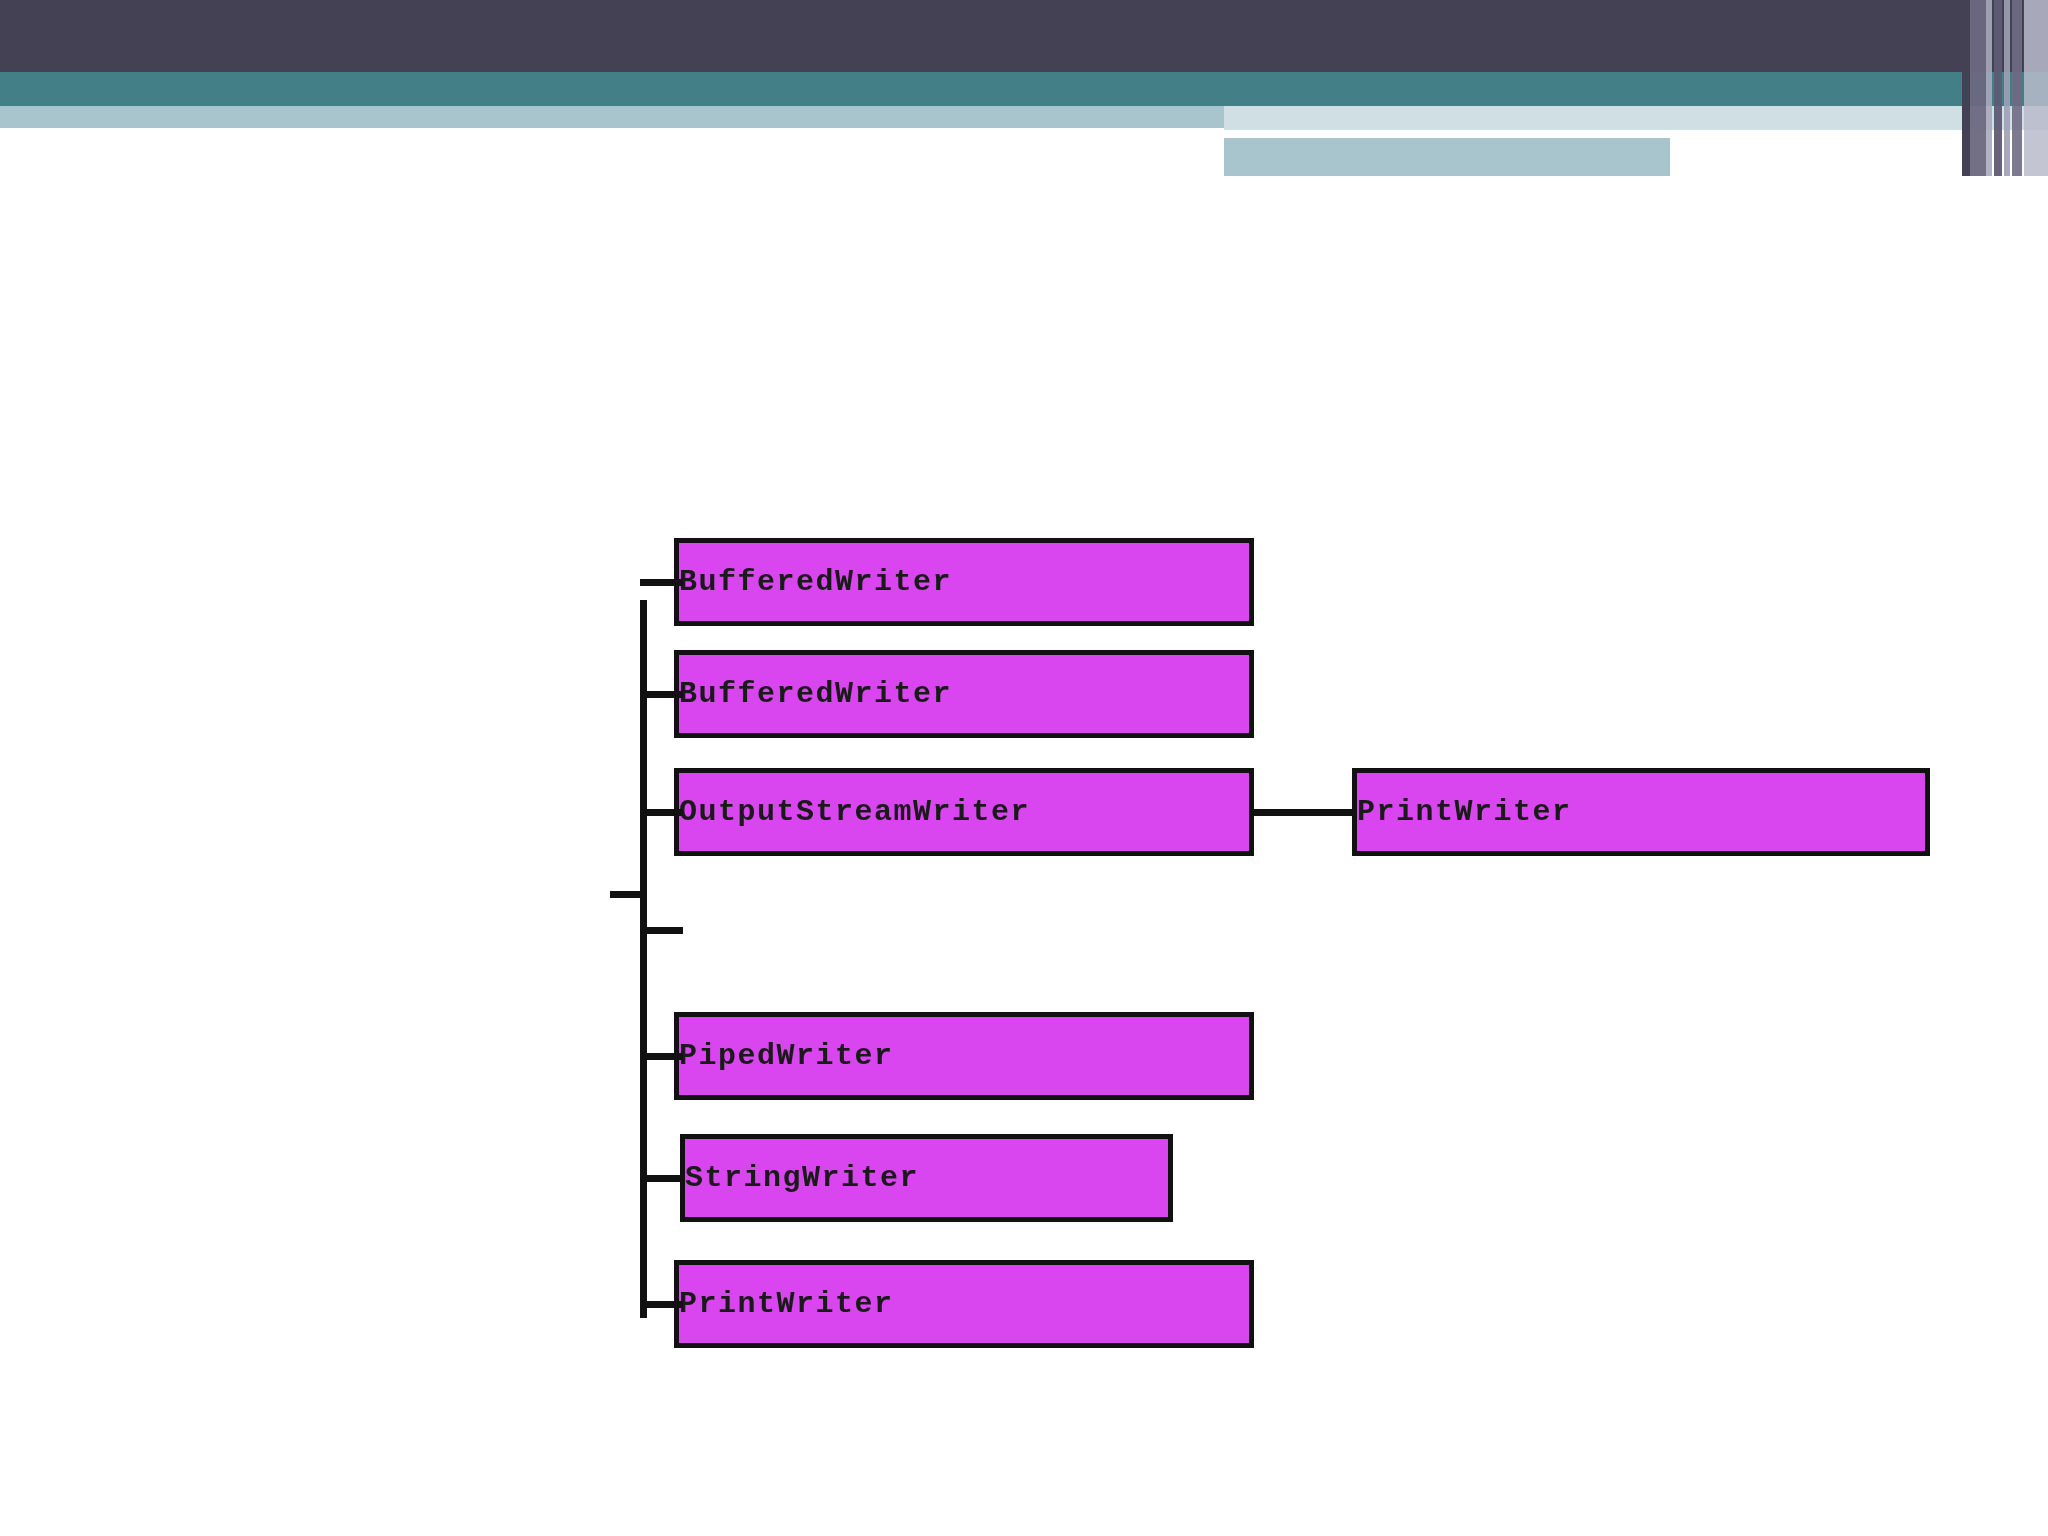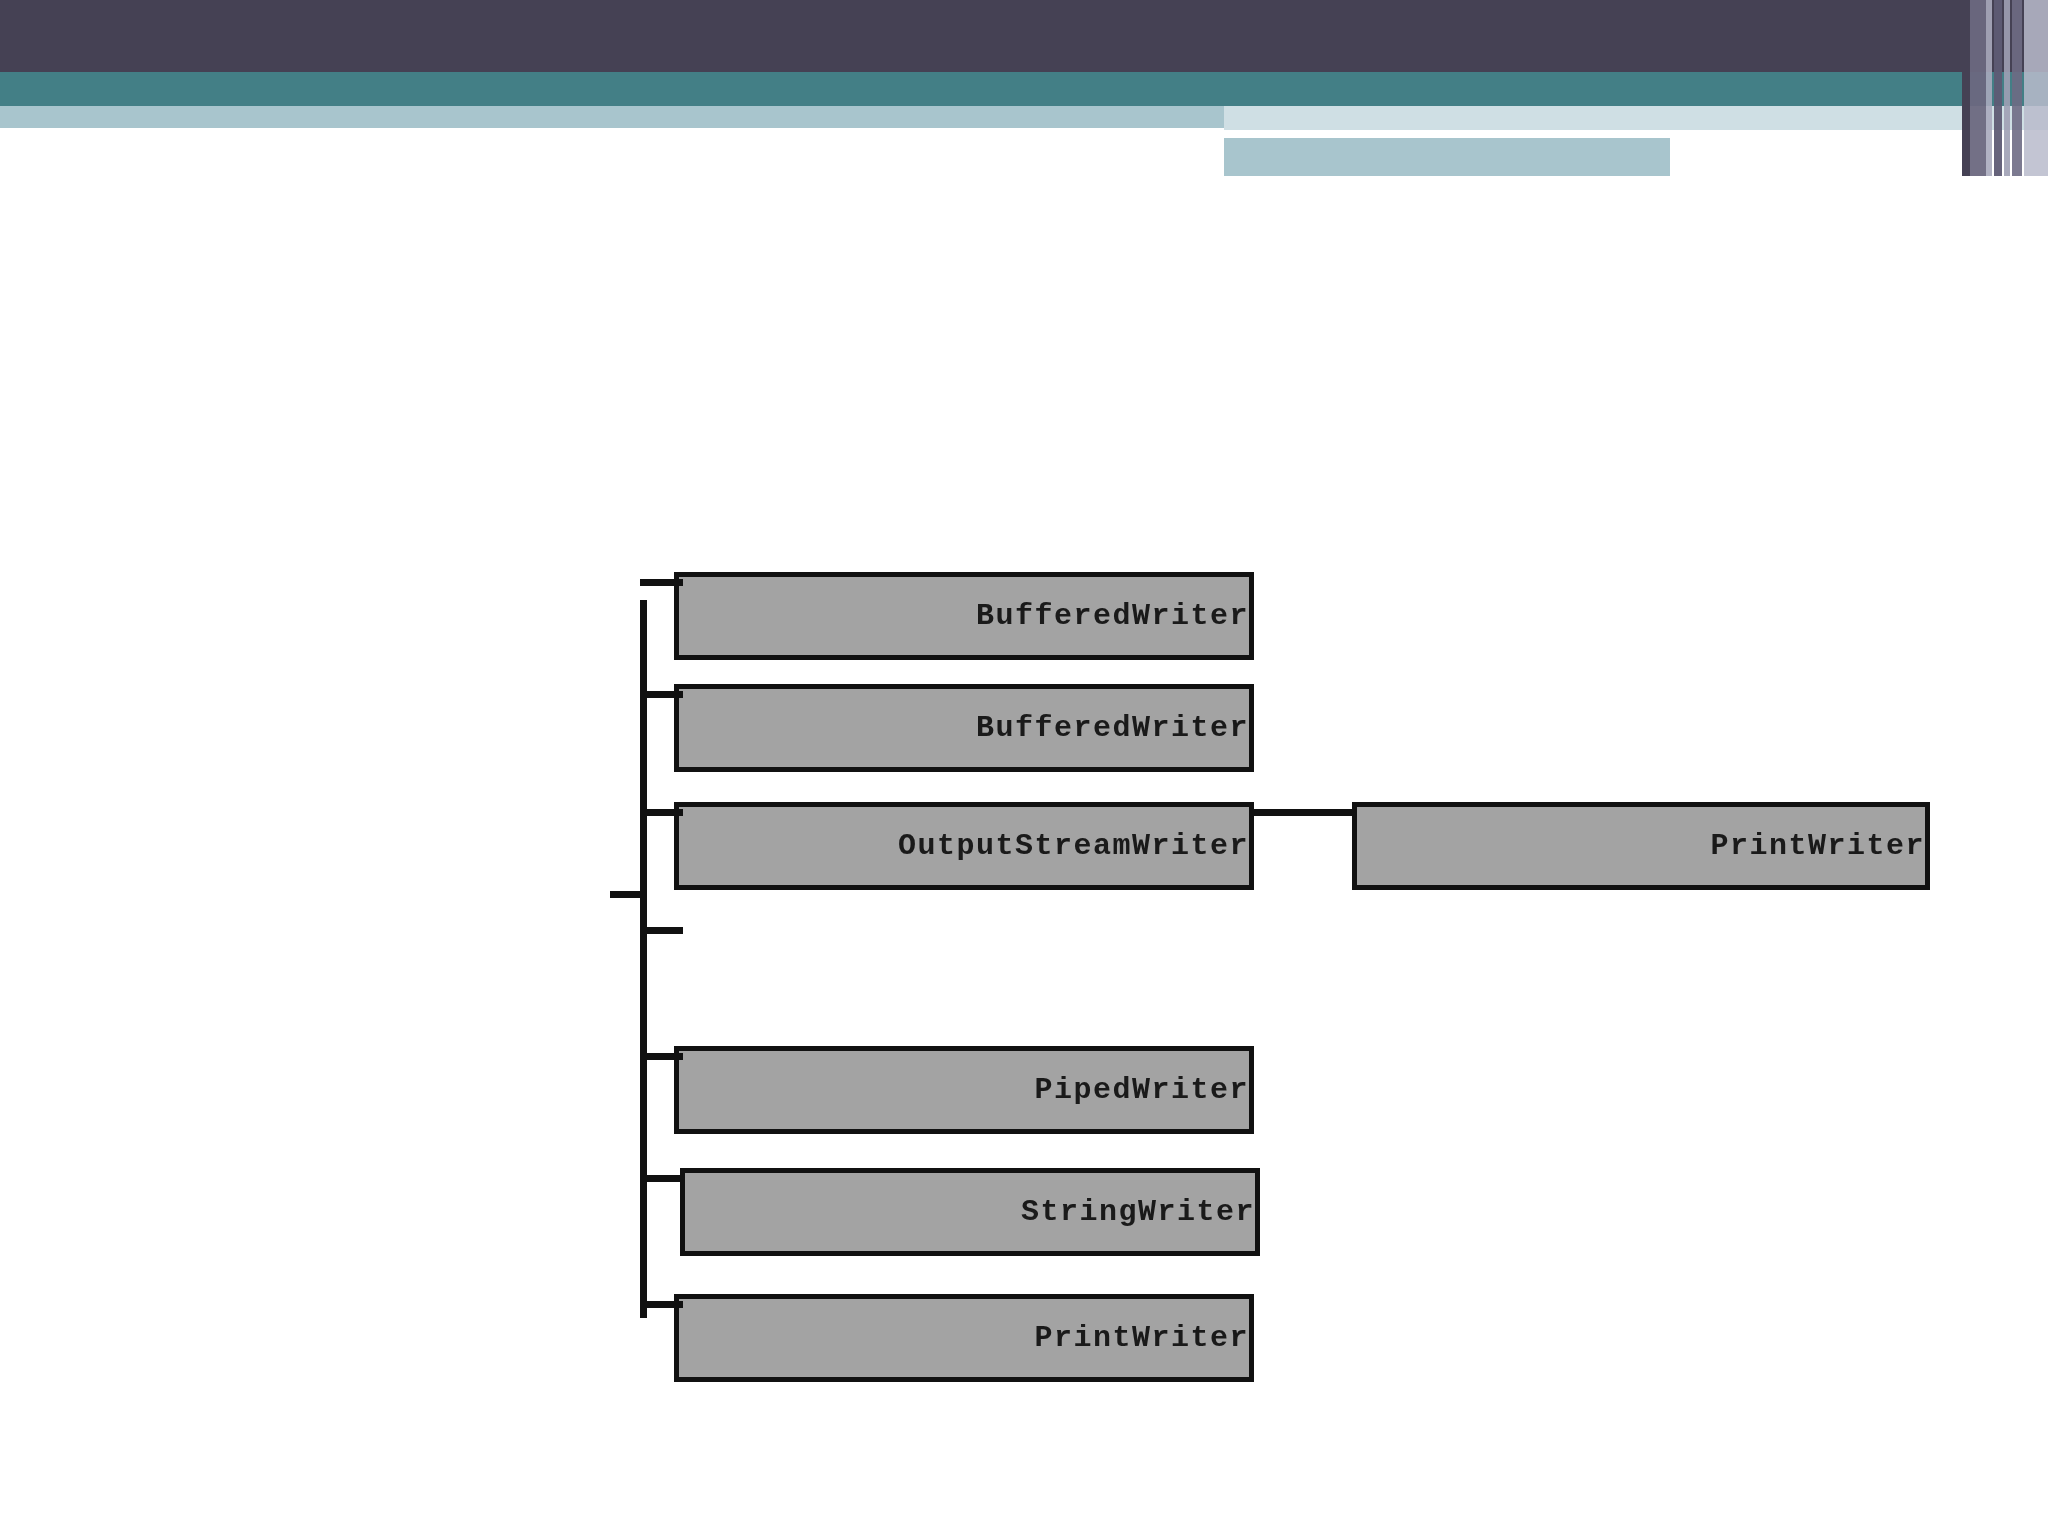--- a/index.html
+++ b/index.html
@@ -51,26 +51,25 @@
   #diagram {
     position: absolute;
     left: 0;
     top: 0;
     width: 2048px;
     height: 1536px;
   }
   .node {
     position: absolute;
     border: 5px solid #111111;
-    background: #a3a3a3;
+    background: #d946ef;
     box-sizing: border-box;
     display: flex;
     align-items: center;
-    justify-content: flex-end;
-    margin-top: 34px;
+    justify-content: flex-start;
   }
   .node-label {
     font-family: "Liberation Mono", "DejaVu Sans Mono", monospace;
     font-weight: bold;
     font-size: 30px;
     color: #1a1a1a;
     letter-spacing: 1.5px;
     white-space: nowrap;
   }
   .connector {
@@ -114,21 +113,21 @@
       <div class="connector" style="left: 640px; top: 691px; width: 43px; height: 7px;"></div>
       <div class="node" style="left: 674px; top: 768px; width: 580px; height: 88px;">
         <span class="node-label">OutputStreamWriter</span>
       </div>
       <div class="connector" style="left: 640px; top: 809px; width: 43px; height: 7px;"></div>
       <div class="connector" style="left: 640px; top: 927px; width: 43px; height: 7px;"></div>
       <div class="node" style="left: 674px; top: 1012px; width: 580px; height: 88px;">
         <span class="node-label">PipedWriter</span>
       </div>
       <div class="connector" style="left: 640px; top: 1053px; width: 43px; height: 7px;"></div>
-      <div class="node" style="left: 680px; top: 1134px; width: 580px; height: 88px;">
+      <div class="node" style="left: 680px; top: 1134px; width: 493px; height: 88px;">
         <span class="node-label">StringWriter</span>
       </div>
       <div class="connector" style="left: 640px; top: 1175px; width: 43px; height: 7px;"></div>
       <div class="node" style="left: 674px; top: 1260px; width: 580px; height: 88px;">
         <span class="node-label">PrintWriter</span>
       </div>
       <div class="connector" style="left: 640px; top: 1301px; width: 43px; height: 7px;"></div>
       <div class="node" style="left: 1352px; top: 768px; width: 578px; height: 88px;">
         <span class="node-label">PrintWriter</span>
       </div>

